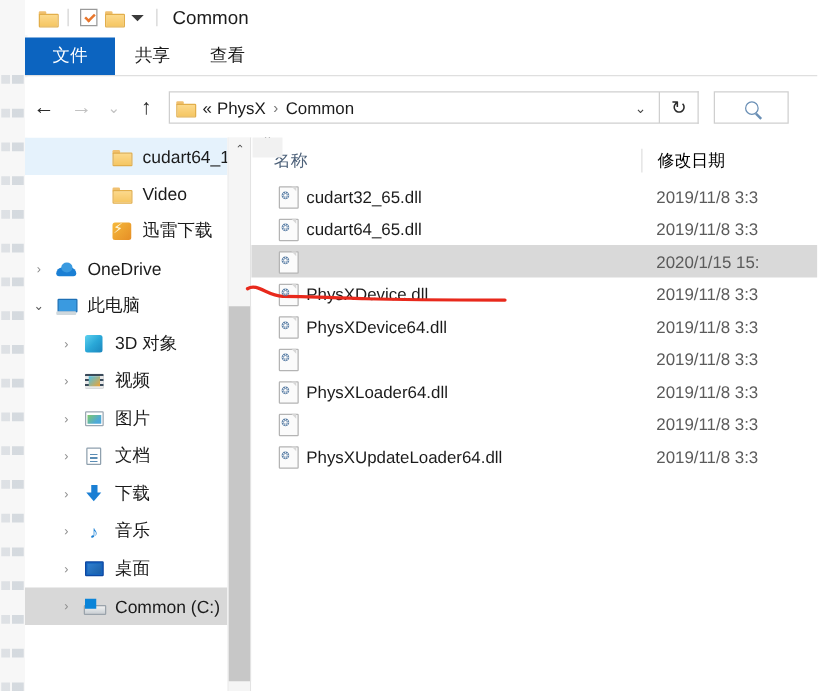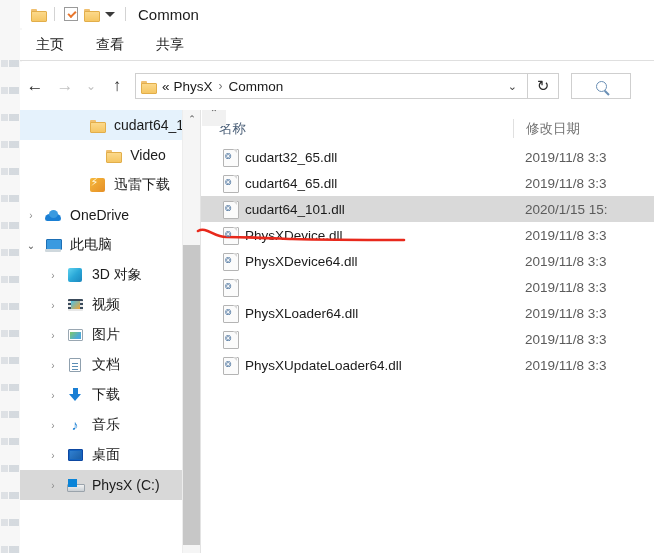--- a/index.html
+++ b/index.html
@@ -204,21 +204,21 @@
   }
   .ch-name {
     width: 312px; padding-left: 18px; font-size: 13.5px; color: #4d6179; position: relative;
   }
   .ch-sort {
     position: absolute; left: 1px; top: -22px; width: 24px; height: 28px;
     background: #f1f1f1; display: flex; align-items: center; justify-content: center;
     color: #5a5a5a; font-size: 10px;
   }
   .ch-date {
-    font-size: 13.5px; color: #737373; padding-left: 12px;
+    font-size: 13.5px; color: #000000; padding-left: 12px;
     border-left: 1px solid #e0e0e0; height: 19px; display: flex; align-items: flex-end;
   }
   .frow {
     height: 26px; display: flex; align-items: center; font-size: 13.5px; color: #1b1b1b;
   }
   .frow.sel { background: #d9d9d9; }
   .f-name { width: 312px; display: flex; align-items: center; padding-left: 22px; }
   .f-date { color: #5b5b5b; padding-left: 12px; white-space: nowrap; }
 
   .ico-dll { width: 14px; height: 16px; position: relative; flex: 0 0 14px; margin-right: 8px; }
@@ -275,23 +275,23 @@
       </div>
     <div class="tb-icon">
         <span class="folder-ico"></span>
       </div>
     <div class="tb-caret"></div>
     <div class="tb-sep"></div>
     <div class="tb-title">Common</div>
   </div>
 
   <div class="ribbon">
-    <div class="tab">主页</div>
+    <div class="tab file">文件</div>
+    <div class="tab">共享</div>
     <div class="tab">查看</div>
-    <div class="tab">共享</div>
   </div>
   <div class="ribbon-underline"></div>
 
   <div class="navbar">
     <div class="navbtn">←</div>
     <div class="navbtn dis">→</div>
     <div class="navbtn small dis">⌄</div>
     <div class="navbtn">↑</div>
 
     <div class="addr">
@@ -311,30 +311,30 @@
   </div>
 
   <div class="sidebar" id="tree">
       <div class="tree-item sel" style="padding-left: 44px;">
         <div class="tw"></div>
         <div class="ico">
           <span class="ico-folder"></span>
         </div>
         <div class="lbl">cudart64_101</div>
       </div>
-      <div class="tree-item" style="padding-left: 44px; justify-content: center;">
-        <div class="tw"></div>
-        <div class="ico">
-          <span class="ico-folder"></span>
-        </div>
-        <div class="lbl">Video</div>
-      </div>
       <div class="tree-item" style="padding-left: 44px;">
         <div class="tw"></div>
         <div class="ico">
+          <span class="ico-folder"></span>
+        </div>
+        <div class="lbl">Video</div>
+      </div>
+      <div class="tree-item" style="padding-left: 44px;">
+        <div class="tw"></div>
+        <div class="ico">
           <span class="ico-thunder"></span>
         </div>
         <div class="lbl">迅雷下载</div>
       </div>
       <div class="tree-item" style="padding-left: 0px;">
         <div class="tw">›</div>
         <div class="ico">
           <span class="ico-cloud"></span>
         </div>
         <div class="lbl">OneDrive</div>
@@ -393,21 +393,21 @@
         <div class="ico">
           <span class="ico-desk"></span>
         </div>
         <div class="lbl">桌面</div>
       </div>
       <div class="tree-item sel2" style="padding-left: 22px;">
         <div class="tw">›</div>
         <div class="ico">
           <span class="ico-drive"></span>
         </div>
-        <div class="lbl">PhysX (C:)</div>
+        <div class="lbl">Common (C:)</div>
       </div>
     </div>
 
   <div class="sb-scroll">
     <div class="sb-up">⌃</div>
     <div class="sb-thumb"></div>
   </div>
 
   <div class="pane-split"></div>
 
@@ -438,21 +438,20 @@
             </span>
             <span>cudart64_65.dll</span>
           </div>
           <div class="f-date">2019/11/8 3:3</div>
         </div>
         <div class="frow sel">
           <div class="f-name">
             <span class="ico-dll">
               <span class="dll-glyph">❂</span>
             </span>
-            <span>cudart64_101.dll</span>
           </div>
           <div class="f-date">2020/1/15 15:</div>
         </div>
         <div class="frow">
           <div class="f-name">
             <span class="ico-dll">
               <span class="dll-glyph">❂</span>
             </span>
             <span>PhysXDevice.dll</span>
           </div>

